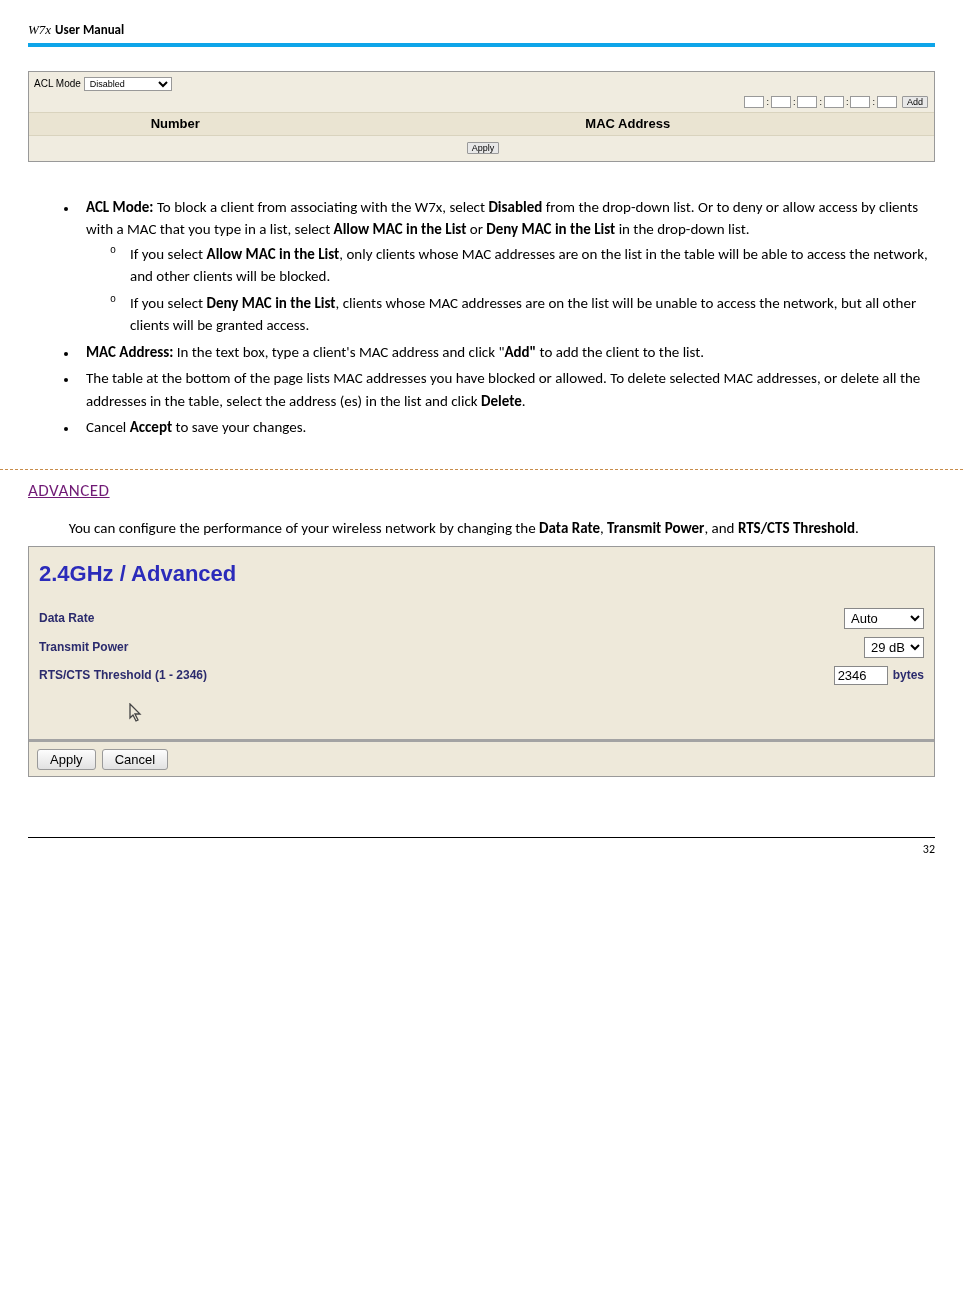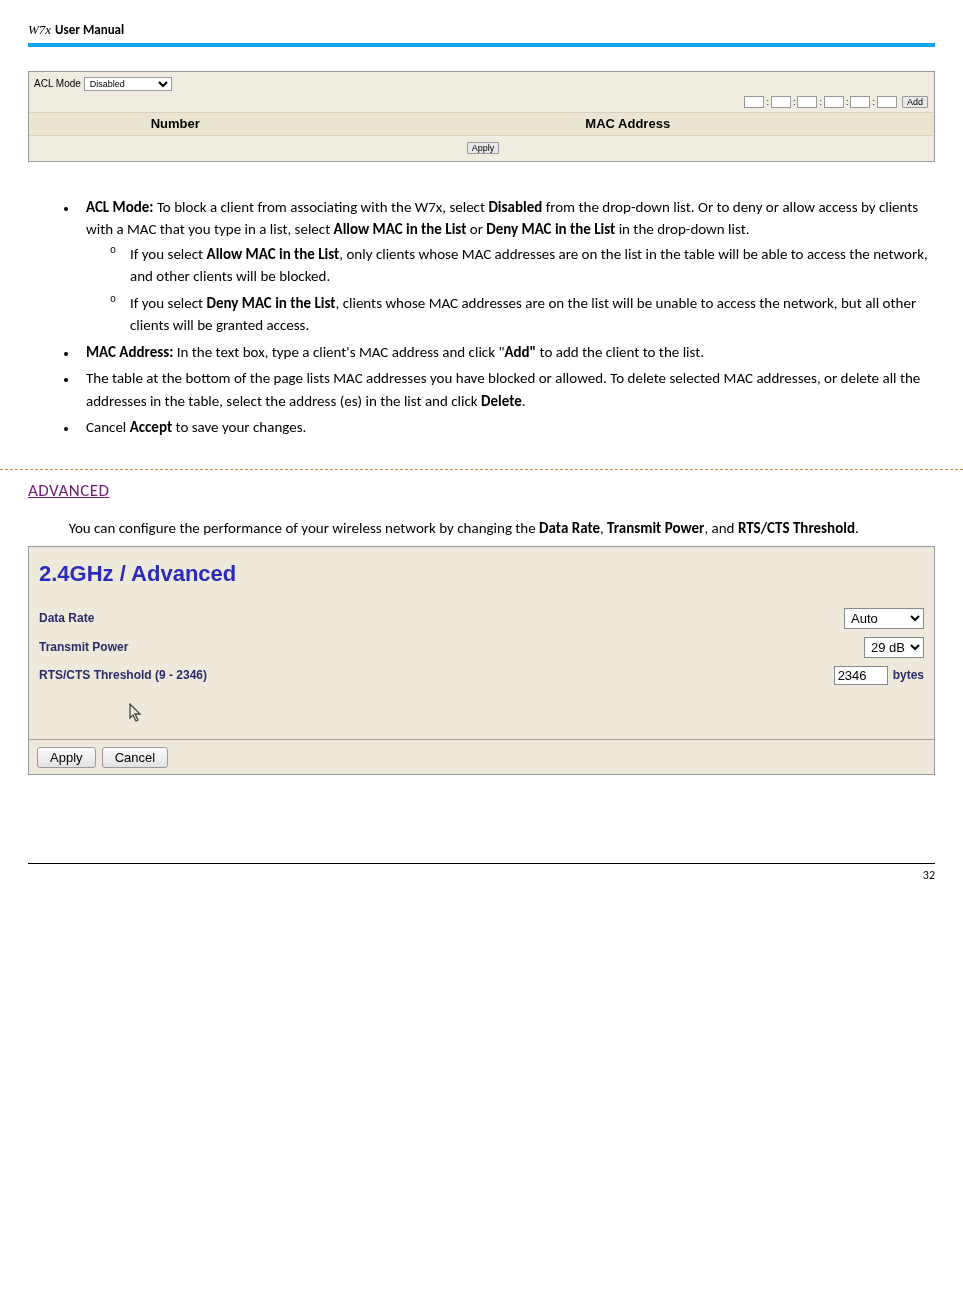--- a/index.html
+++ b/index.html
@@ -179,34 +179,34 @@
       color: #2b2b6d;
       font-size: 12px;
       margin-left: 5px;
     }
     .cursor-icon {
       font-size: 18px;
       margin: 14px 0 8px 100px;
       color: #333;
     }
     .adv-button-row {
-      border-top: 1px solid #a3a3a3;
+      border-top: 3px solid #a3a3a3;
       padding: 6px 8px;
     }
     .adv-btn {
       font-family: Tahoma, Arial, sans-serif;
       font-size: 13px;
       padding: 2px 12px;
       background: linear-gradient(#fdfdfd, #e2e2e2);
       border: 1px solid #9a9a9a;
       border-radius: 3px;
       margin-right: 2px;
     }
     .footer {
-      margin-top: 88px;
+      margin-top: 60px;
       border-top: 1px solid #000;
       text-align: right;
       font-size: 12px;
       padding-top: 2px;
     }
   </style>
 </head>
 <body>
 
 <div class="header-line">
@@ -277,21 +277,21 @@
       <option>Auto</option>
     </select>
   </div>
   <div class="adv-row">
     <span class="label">Transmit Power</span>
     <select class="adv-select" style="width:60px;">
       <option>29 dBm</option>
     </select>
   </div>
   <div class="adv-row">
-    <span class="label">RTS/CTS Threshold (9 - 2346)</span>
+    <span class="label">RTS/CTS Threshold (1 - 2346)</span>
     <input class="adv-input" value="2346" style="">
     <span class="adv-unit">bytes</span>
   </div>
   <div class="cursor-icon">
     <svg width="16" height="20" viewBox="0 0 16 20">
         <path d="M1 1 L1 15 L4 12 L7 18 L9 17 L6 11 L11 11 Z" fill="none" stroke="#444" stroke-width="1.3"></path>
       </svg>
   </div>
   <div class="adv-button-row">
     <button class="adv-btn">Apply</button>

